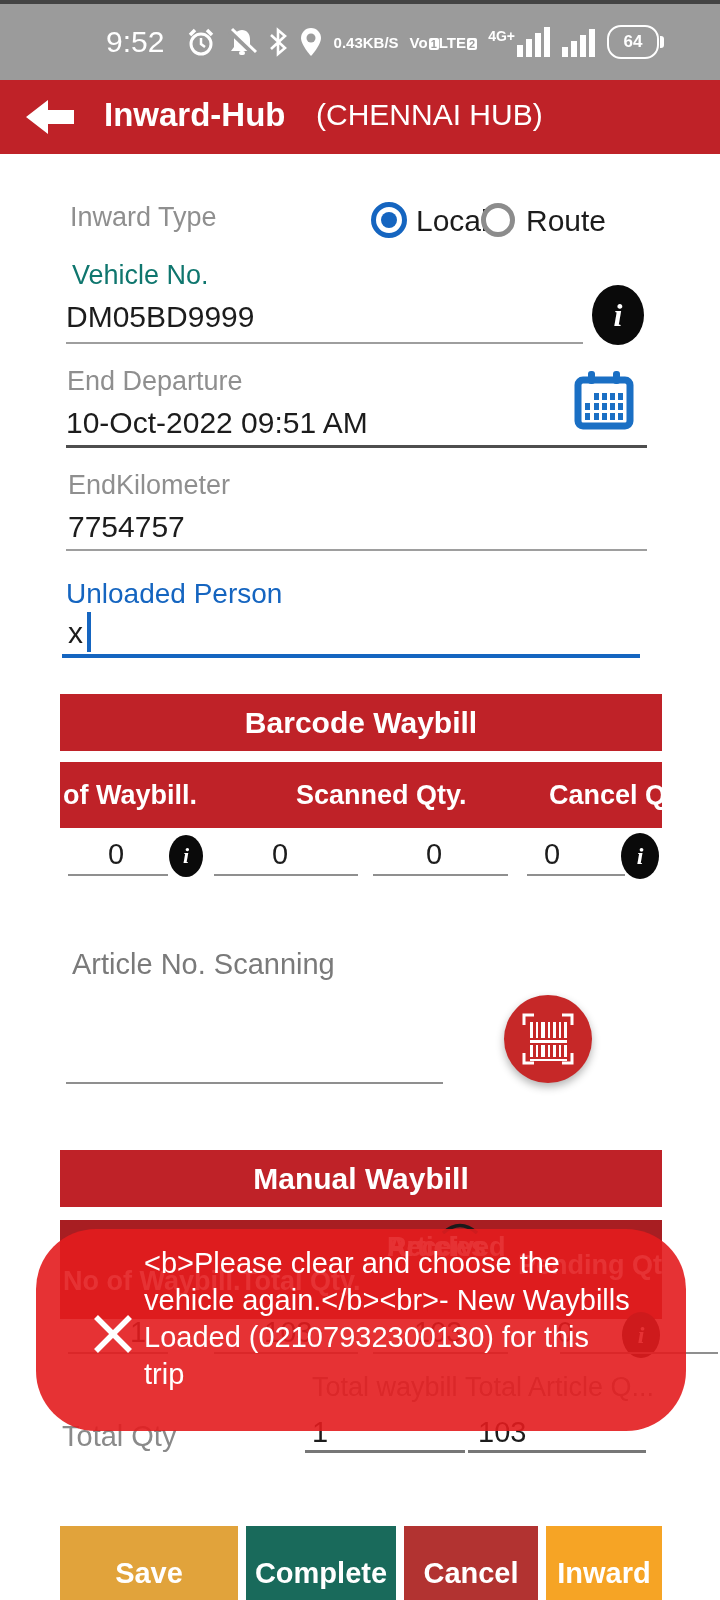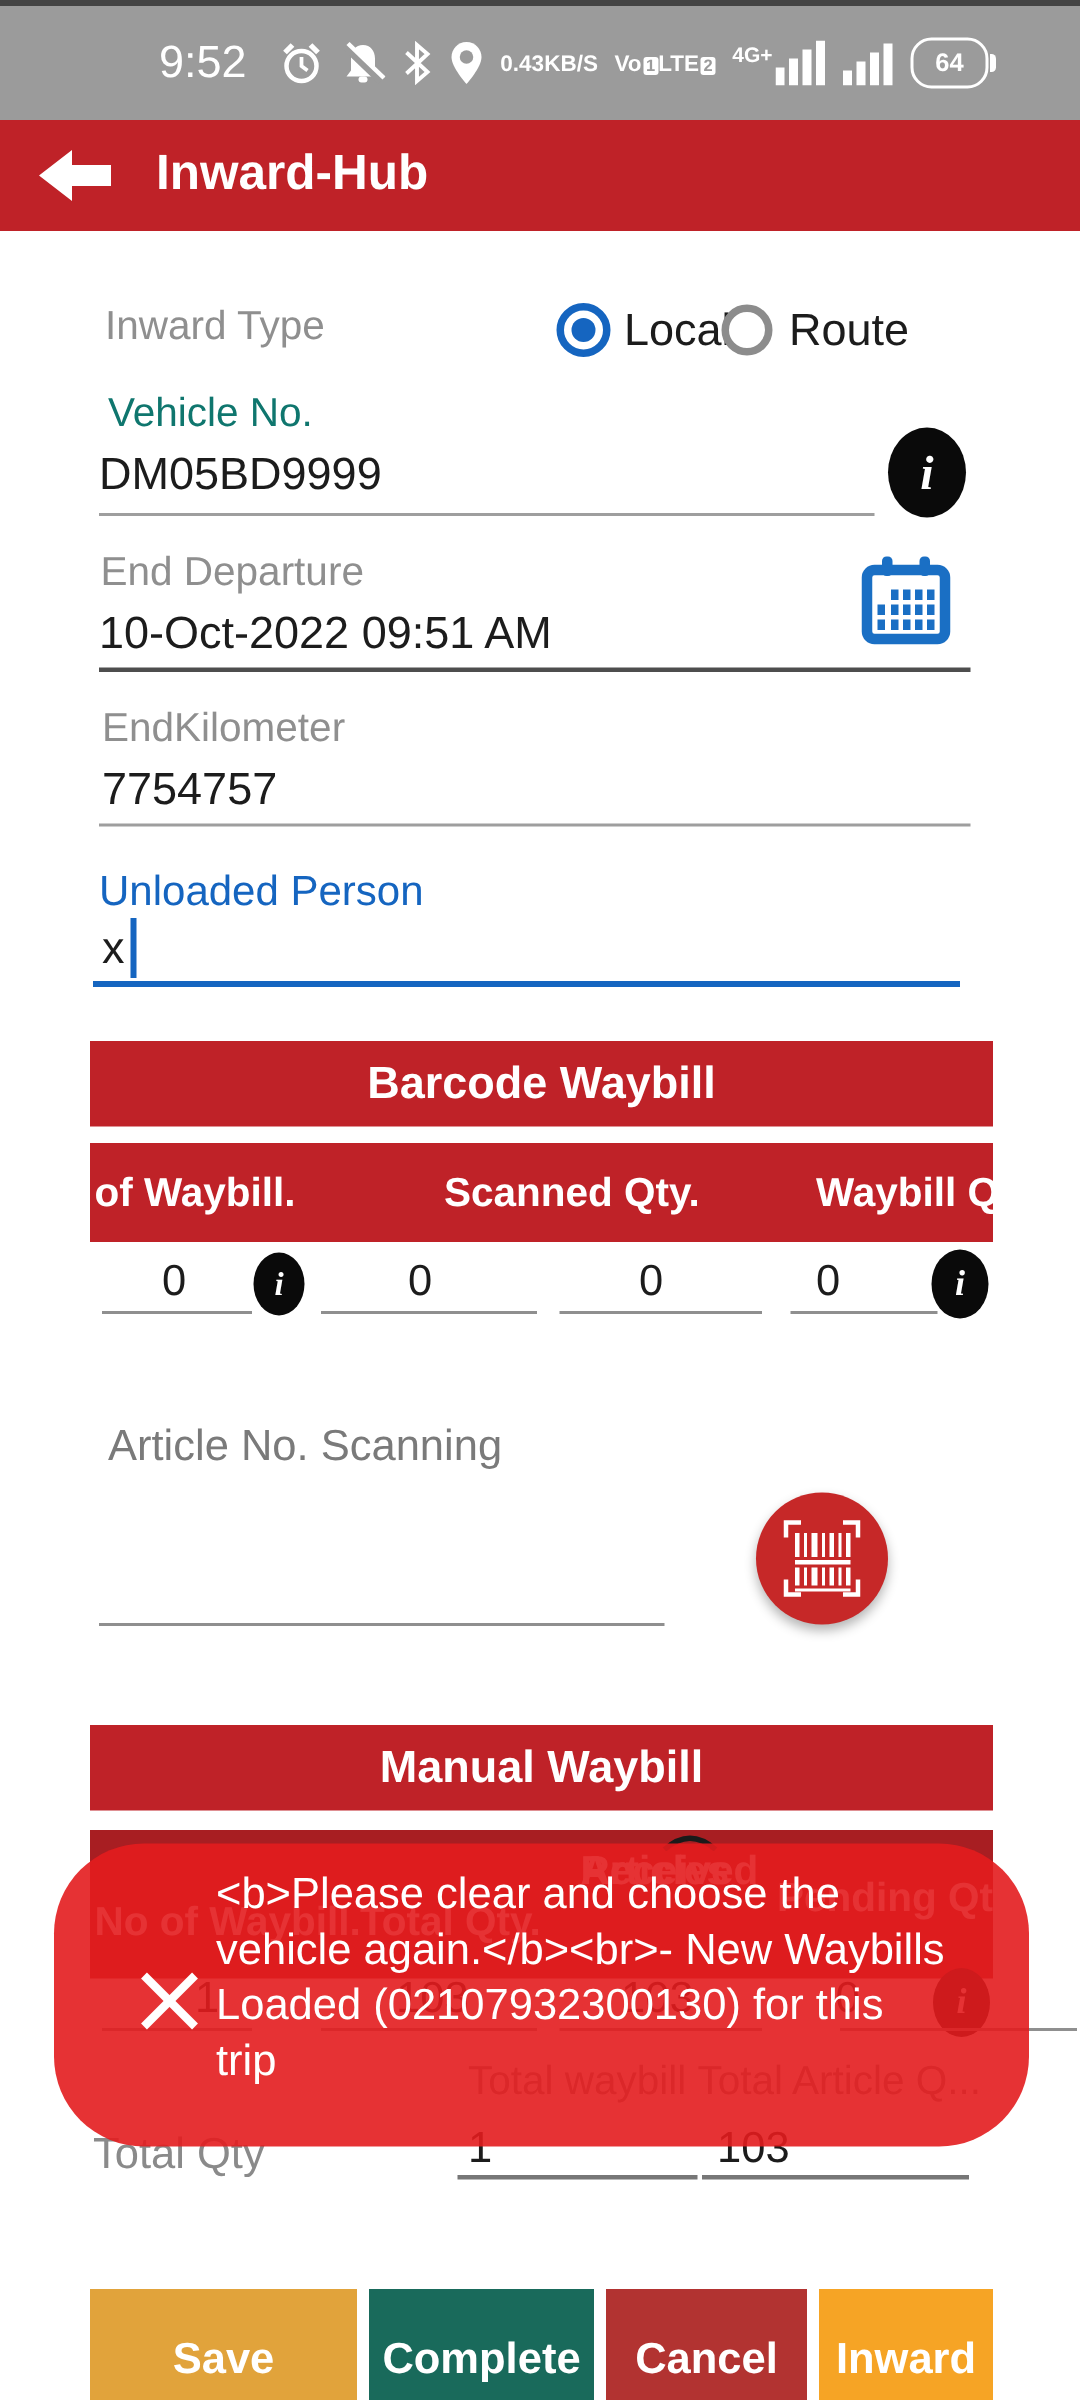--- a/index.html
+++ b/index.html
@@ -140,20 +140,21 @@
     </div>
   </div>
 
   <div class="appbar">
     <span class="back-btn">
       <svg width="50" height="38" viewBox="0 0 50 38">
         <polygon points="0,19 22,2 22,12 48,12 48,26 22,26 22,36" fill="#fff"></polygon>
       </svg>
     </span>
     <span class="appbar-title">Inward-Hub</span>
+    <span class="appbar-sub">(CHENNAI HUB)</span>
   </div>
 
   <div class="abs lbl" style="left:70px;top:198px;">Inward Type</div>
   <div class="abs radio" style="left:371px;top:198px;width:36px;height:36px;border:5px solid #1565C0;">
     <div style="position:absolute;left:5px;top:5px;width:16px;height:16px;border-radius:50%;background:#1565C0;"></div>
   </div>
   <div class="abs val" style="left:416px;top:200px;">Local</div>
   <div class="abs radio" style="left:481px;top:199px;width:34px;height:34px;border:5px solid #8C8C8C;"></div>
   <div class="abs val" style="left:526px;top:200px;">Route</div>
 
@@ -199,21 +200,21 @@
   <div class="abs val" style="left:68px;top:612px;">x</div>
   <div class="abs" style="left:87px;top:608px;width:4px;height:40px;background:#1565C0;"></div>
   <div class="abs" style="left:62px;top:650px;width:578px;height:4px;background:#1565C0;"></div>
 
   <div class="band" style="top:690px;height:57px;">
     <span>Barcode Waybill</span>
   </div>
   <div class="hdr-band">
     <span style="left:3px;">of Waybill.</span>
     <span style="left:236px;">Scanned Qty.</span>
-    <span style="right:-4px;">Waybill Q</span>
+    <span style="right:-4px;">Cancel Q</span>
   </div>
   <div class="num" style="left:108px;top:834px;">0</div>
   <div class="abs uline" style="left:68px;top:870px;width:100px;background:#8F8F8F;"></div>
   <div class="abs info-oval" style="left:169px;top:831px;width:34px;height:42px;font-size:22px;">
       <span>i</span>
     </div>
   <div class="num" style="left:272px;top:834px;">0</div>
   <div class="abs uline" style="left:214px;top:870px;width:144px;background:#8F8F8F;"></div>
   <div class="num" style="left:426px;top:834px;">0</div>
   <div class="abs uline" style="left:373px;top:870px;width:135px;background:#8F8F8F;"></div>

